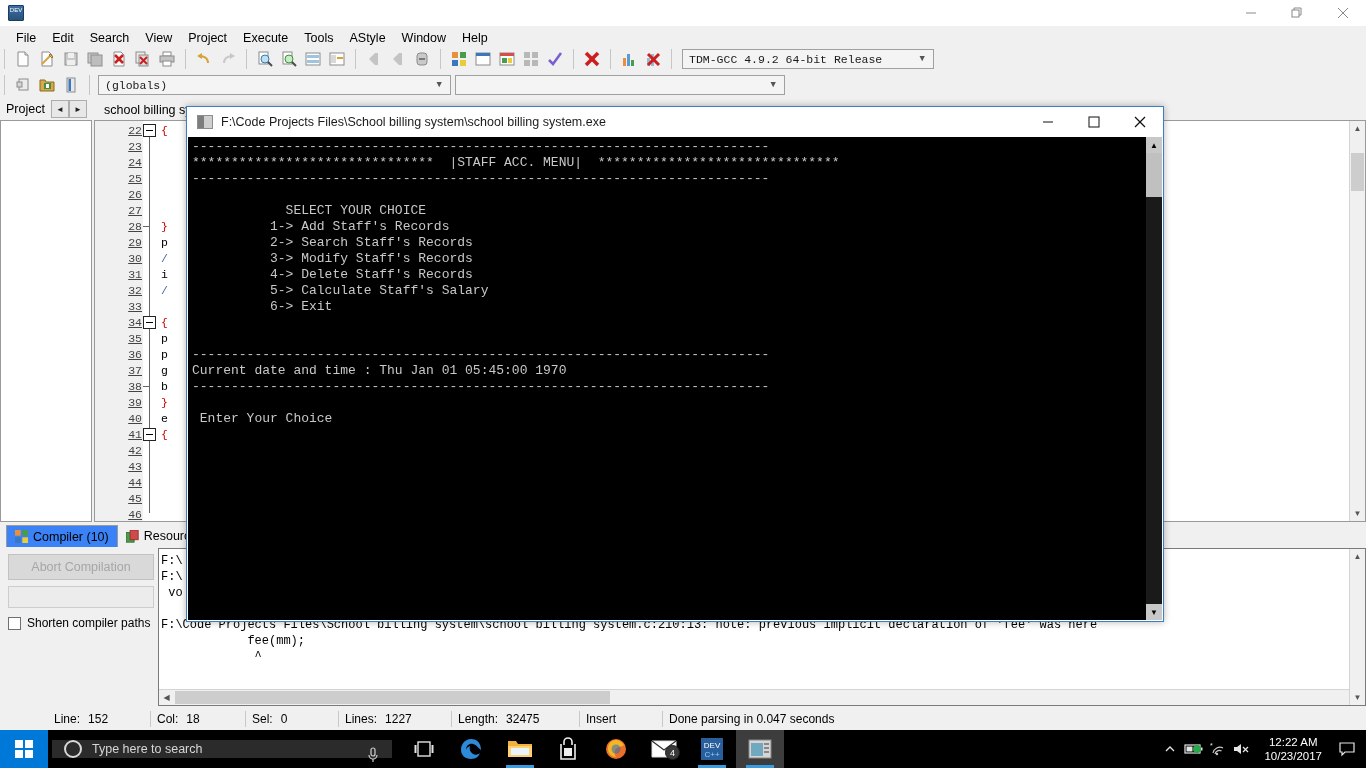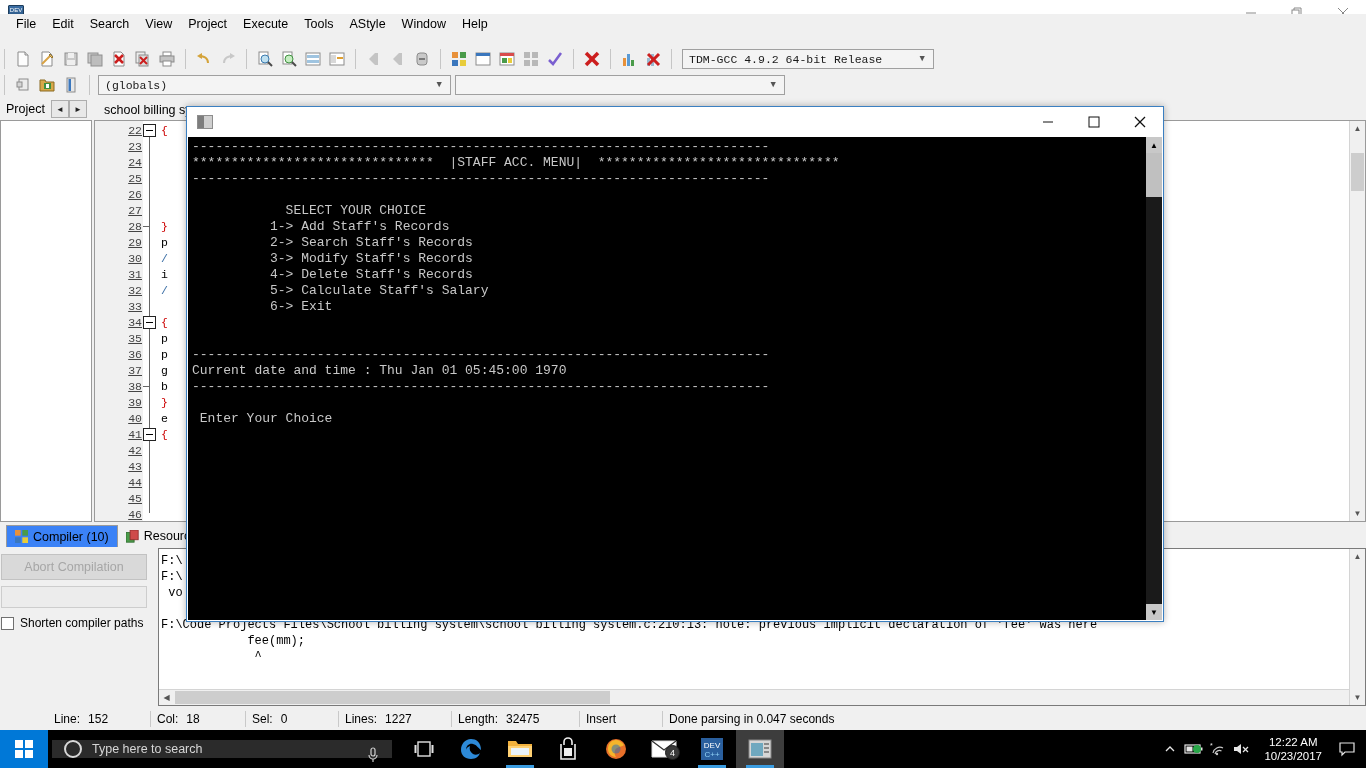--- a/index.html
+++ b/index.html
@@ -41,21 +41,21 @@
     position: absolute; top: 0; right: 0; height: 26px; display: flex;
   }
   .win-btn {
     width: 46px; height: 26px; display: flex; align-items: center; justify-content: center;
     color: #888; font-size: 12px;
   }
   .win-btn svg { display:block; }
 
   
   .menubar {
-    position: absolute; top: 14px; left: 0; width: 1366px; height: 20px;
+    position: absolute; top: 28px; left: 0; width: 1366px; height: 20px;
     background: #f0f0f0;
     display: flex; align-items: center; padding-left: 8px; box-sizing: border-box;
   }
   .menu-item {
     font-size: 12.5px; color: #000; padding: 2px 8px; white-space: nowrap;
   }
 
   
   .toolbar {
     position: absolute; left: 0; width: 1366px; background: #f0f0f0;
@@ -175,21 +175,21 @@
   .bot-tabs { display: flex; align-items: center; height: 24px; padding-left: 6px; }
   .bot-tab {
     display: flex; align-items: center; height: 22px; padding: 0 8px;
     font-size: 12.5px; color: #000; gap: 5px;
   }
   .bot-tab.active { background: #3b82f6; border: 1px solid #9a9a9a; border-bottom: none; box-sizing: border-box;}
   .bot-body {
     position: absolute; top: 24px; left: 0; width: 1366px; height: 158px;
     display: flex;
   }
-  .bot-left { width: 158px; flex: none; padding: 6px 4px 0 1px; box-sizing: border-box; text-align: center; }
+  .bot-left { width: 158px; flex: none; padding: 6px 4px 0 8px; box-sizing: border-box; text-align: center; }
   .abort-btn {
     width: 146px; height: 26px; background: #d9d9d9; border: 1px solid #c2c2c2;
     color: #a6a6a6; font-size: 12.5px; display: flex; align-items: center; justify-content: center;
     box-sizing: border-box;
   }
   .progress-box {
     width: 146px; height: 22px; margin-top: 6px;
     background: #ececec; border: 1px solid #cdcdcd; box-sizing: border-box;
   }
   .chk-row { display: flex; align-items: center; margin-top: 8px; gap: 6px; font-size: 12px; color: #000; }
@@ -758,20 +758,21 @@
     <div class="st-div"></div>
     <div class="st-cell">Done parsing in 0.047 seconds</div>
   </div>
 
   <div class="console-win">
     <div class="console-title">
       <div class="console-icon">
           <i></i>
           <b></b>
         </div>
+      <div class="console-title-text">F:\Code Projects Files\School billing system\school billing system.exe</div>
       <div class="console-ctrls">
         <div class="console-ctrl">
           <svg width="14" height="14" viewBox="0 0 14 14">
               <line x1="2" y1="7" x2="12" y2="7" stroke="#111" stroke-width="1"></line>
             </svg>
         </div>
         <div class="console-ctrl">
           <svg width="14" height="14" viewBox="0 0 14 14">
               <rect x="2" y="2" width="10" height="10" fill="none" stroke="#111" stroke-width="1"></rect>
             </svg>

